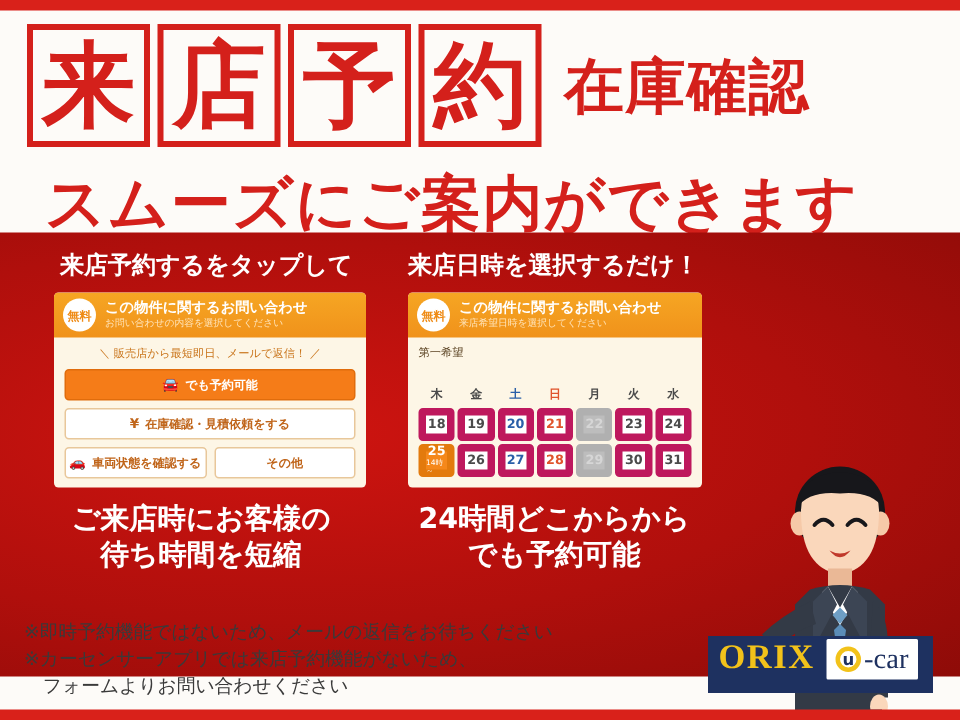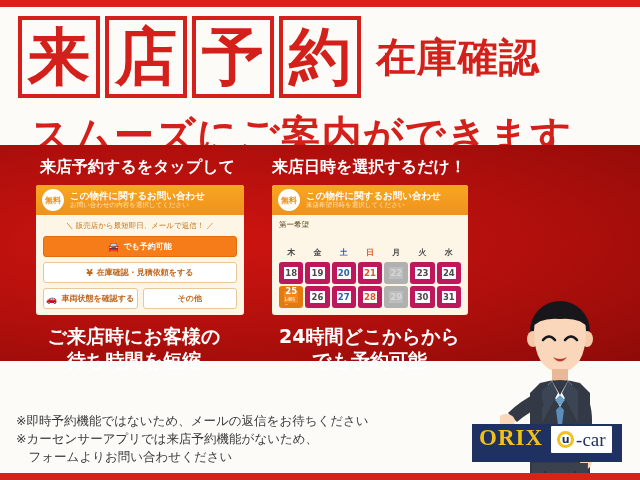--- a/index.html
+++ b/index.html
@@ -26,21 +26,21 @@
     margin-left:10px;color:#d4201b;font-size:40px;font-weight:bold;
     letter-spacing:1px;white-space:nowrap;
   }
   .headline-2{
     position:absolute;left:30px;top:101px;color:#d4201b;
     font-size:40px;font-weight:bold;letter-spacing:1px;white-space:nowrap;
   }
 
   
   .redsec{
-    position:absolute;left:0;top:145px;width:640px;height:216px;
+    position:absolute;left:0;top:155px;width:640px;height:296px;
     background:radial-gradient(ellipse at 30% 45%, #cf1410 0%, #b00f0c 55%, #8e0b08 100%);
   }
   .panel-title{
     position:absolute;color:#ffffff;font-size:16px;font-weight:bold;white-space:nowrap;
   }
   .pt-left{left:40px;top:12px;}
   .pt-right{left:272px;top:12px;}
 
   
   .mock{position:absolute;background:#fdf6e6;border-radius:3px;overflow:hidden;}

